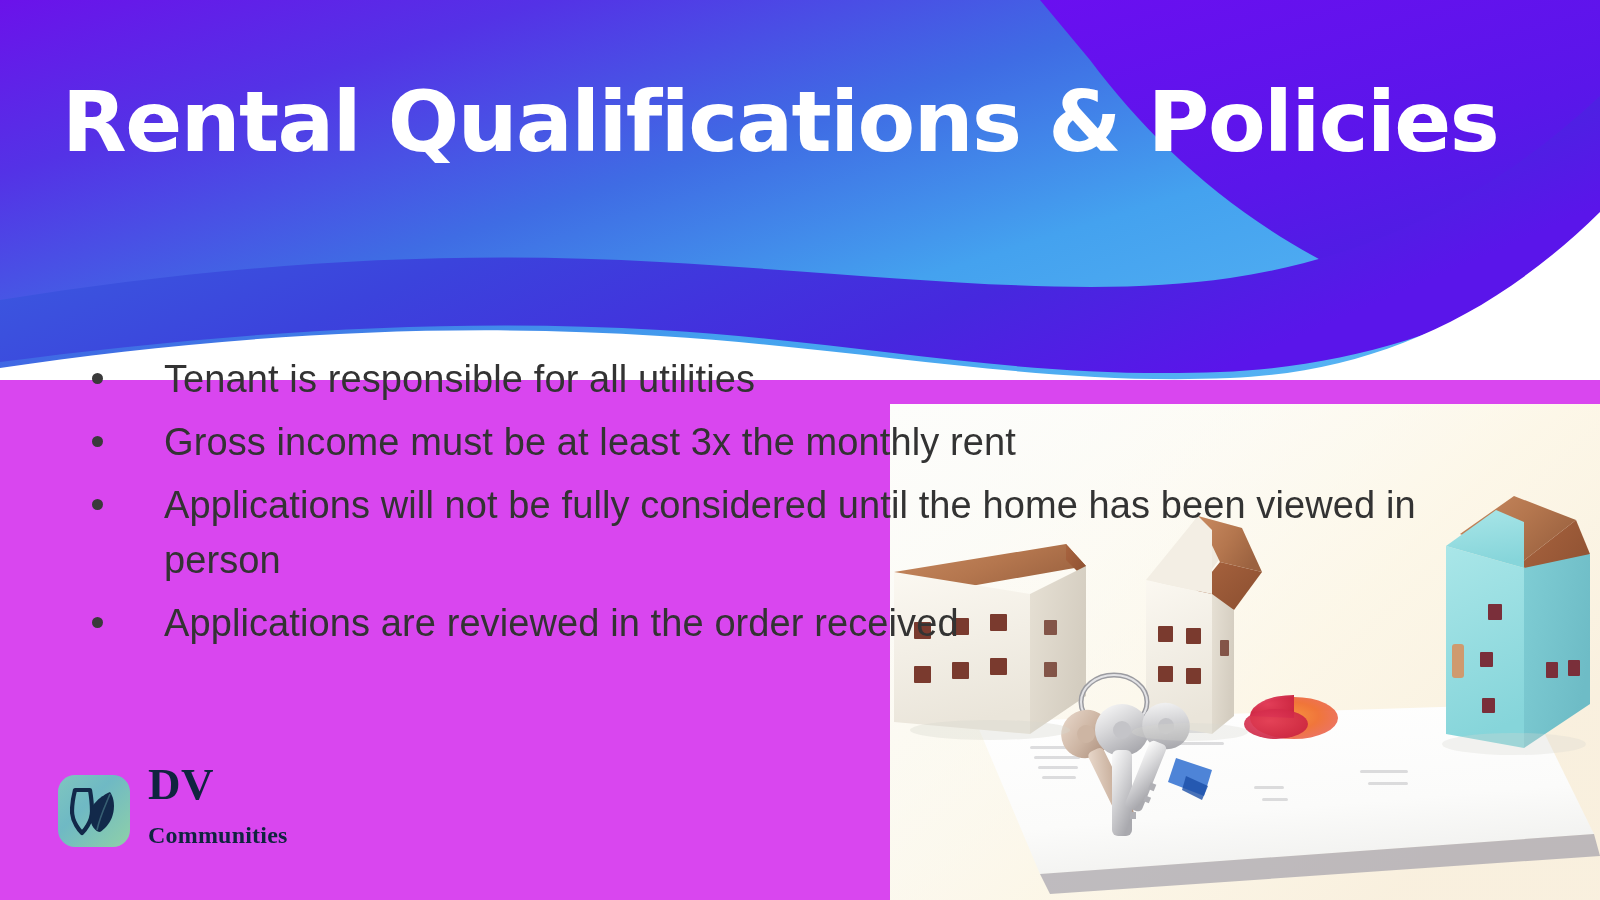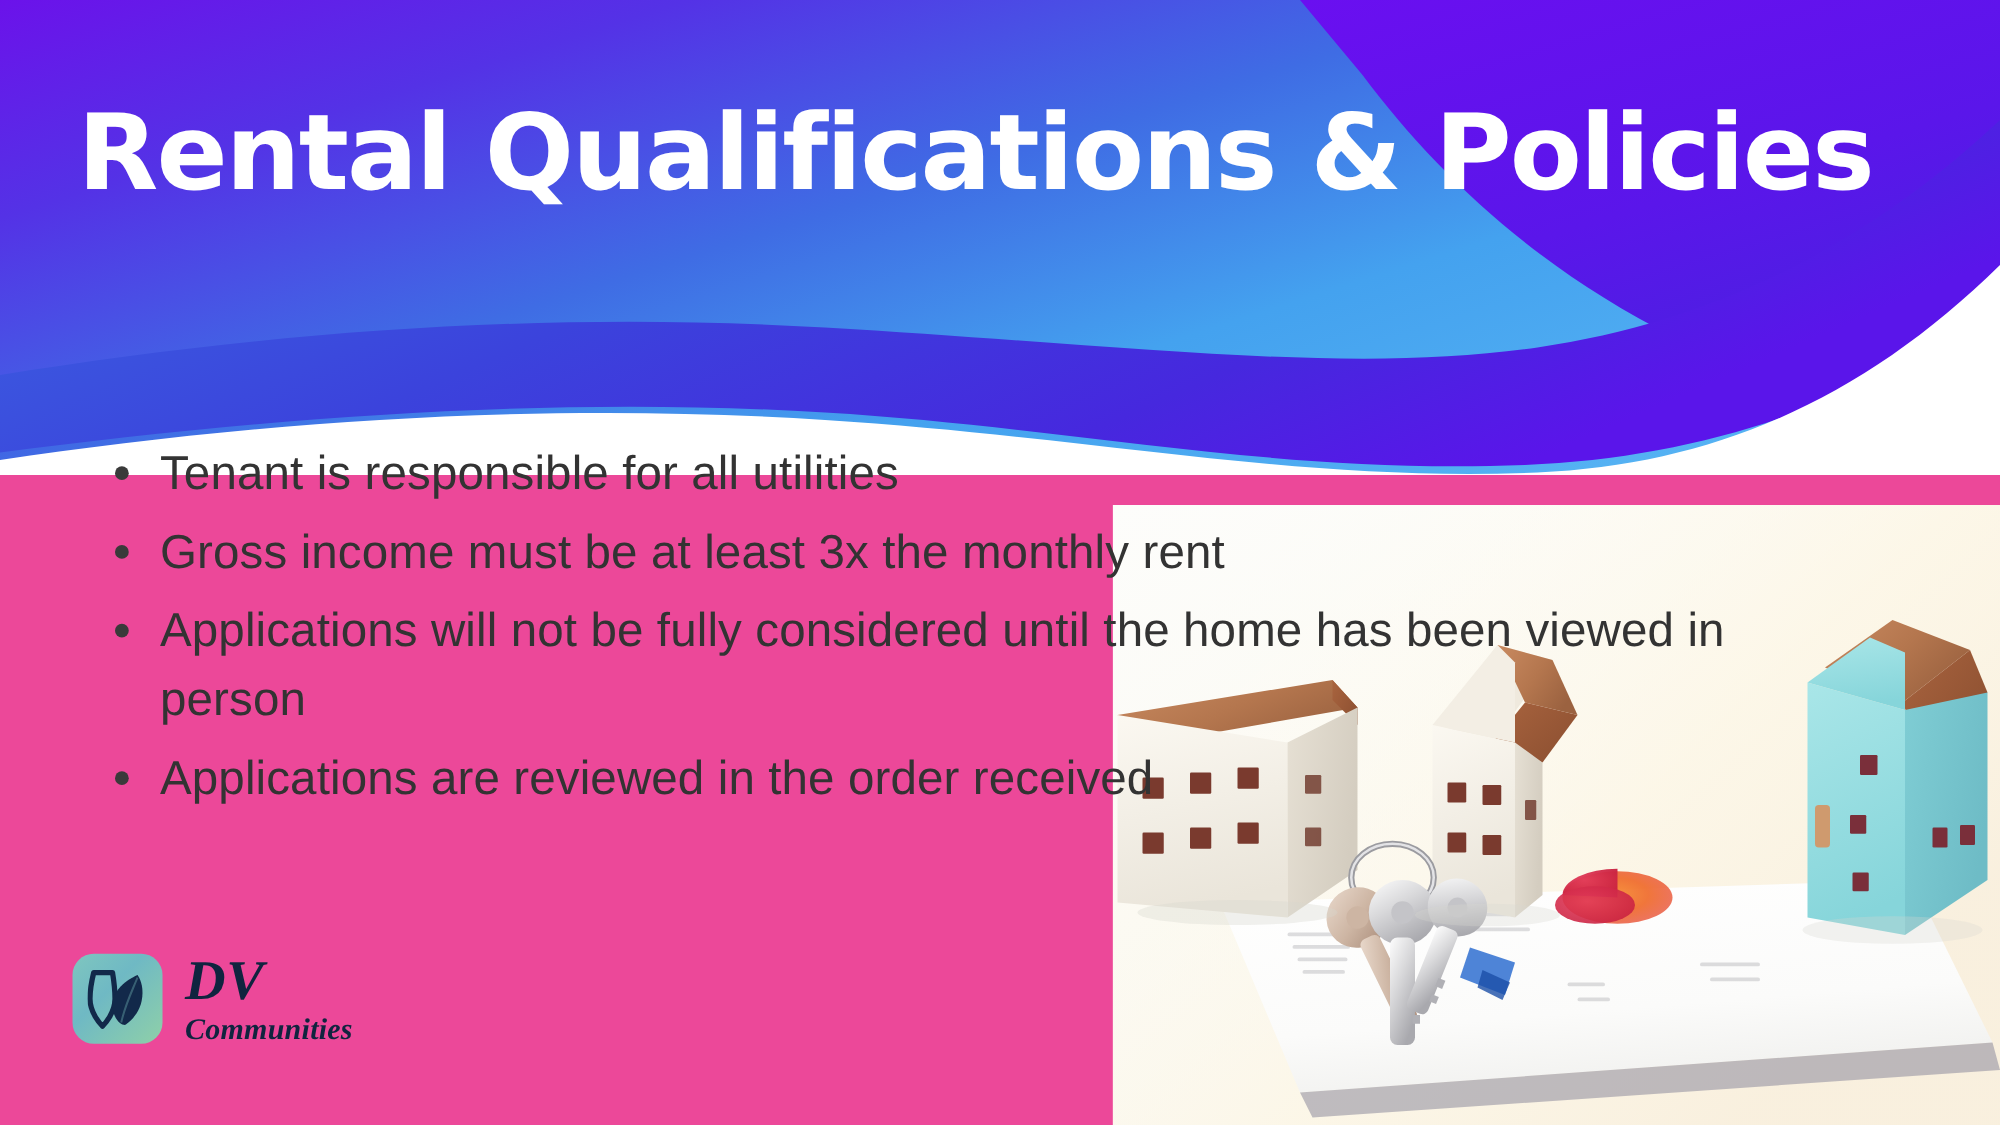--- a/index.html
+++ b/index.html
@@ -4,21 +4,21 @@
 <style>
   * { margin:0; padding:0; box-sizing:border-box; }
   html, body { width:1600px; height:900px; }
   body {
     font-family:"Liberation Sans", sans-serif;
     background:#ffffff;
     overflow:hidden;
     position:relative;
   }
 
-  .slide { position:absolute; inset:0; width:1600px; height:900px; background:#ec4899; overflow:hidden; }
+  .slide { position:absolute; inset:0; width:1600px; height:900px; background:#d946ef; overflow:hidden; }
 
   
   .header-art { position:absolute; left:0; top:0; width:1600px; height:380px; }
   .header-art svg { display:block; width:1600px; height:380px; }
 
   
   .title {
     position:absolute;
     left:62px; top:78px;
     width:1460px;
@@ -39,40 +39,41 @@
   .bullets {
     position:absolute;
     left:92px; top:352px;
     width:1360px;
     z-index:5;
   }
   .bullet-row {
     display:flex;
     align-items:flex-start;
     margin-bottom:8px;
+    gap:36px;
   }
   .bullet-dot {
     flex:0 0 auto;
     width:11px; height:11px;
     border-radius:50%;
     background:#3a3a3a;
     margin-top:21px;
     margin-right:25px;
   }
   .bullet-text {
     font-size:38px;
     line-height:55px;
     color:#333333;
     font-weight:400;
     font-family:"Liberation Sans", sans-serif;
     letter-spacing:0.1px;
   }
 
   
-  .logo { position:absolute; left:58px; top:762px; display:flex; align-items:center;font-style:italic; }
+  .logo { position:absolute; left:58px; top:762px; display:flex; align-items:flex-end; }
   .logo-mark {
     width:72px; height:72px;
     border-radius:17px;
     background:linear-gradient(135deg,#7fc6bf 0%,#6fb9c4 40%,#8fd0a8 100%);
     display:flex; align-items:center; justify-content:center;
     flex:0 0 auto;
   }
   .logo-text { margin-left:18px; line-height:1; }
   .logo-dv {
     font-family:"Liberation Serif", serif;
@@ -82,21 +83,21 @@
     letter-spacing:0.5px;
     display:block;
   }
   .logo-sub {
     font-family:"Liberation Serif", serif;
     font-size:24px;
     font-weight:bold;
     color:#10243f;
     letter-spacing:0.2px;
     display:block;
-    margin-top:5px;
+    margin-top:16px;
   }
 </style>
 </head>
 <body>
 
 <div class="slide">
 
   <div class="header-art">
     <svg viewBox="0 0 1600 380" preserveAspectRatio="none" xmlns="http://www.w3.org/2000/svg">
       <defs>

